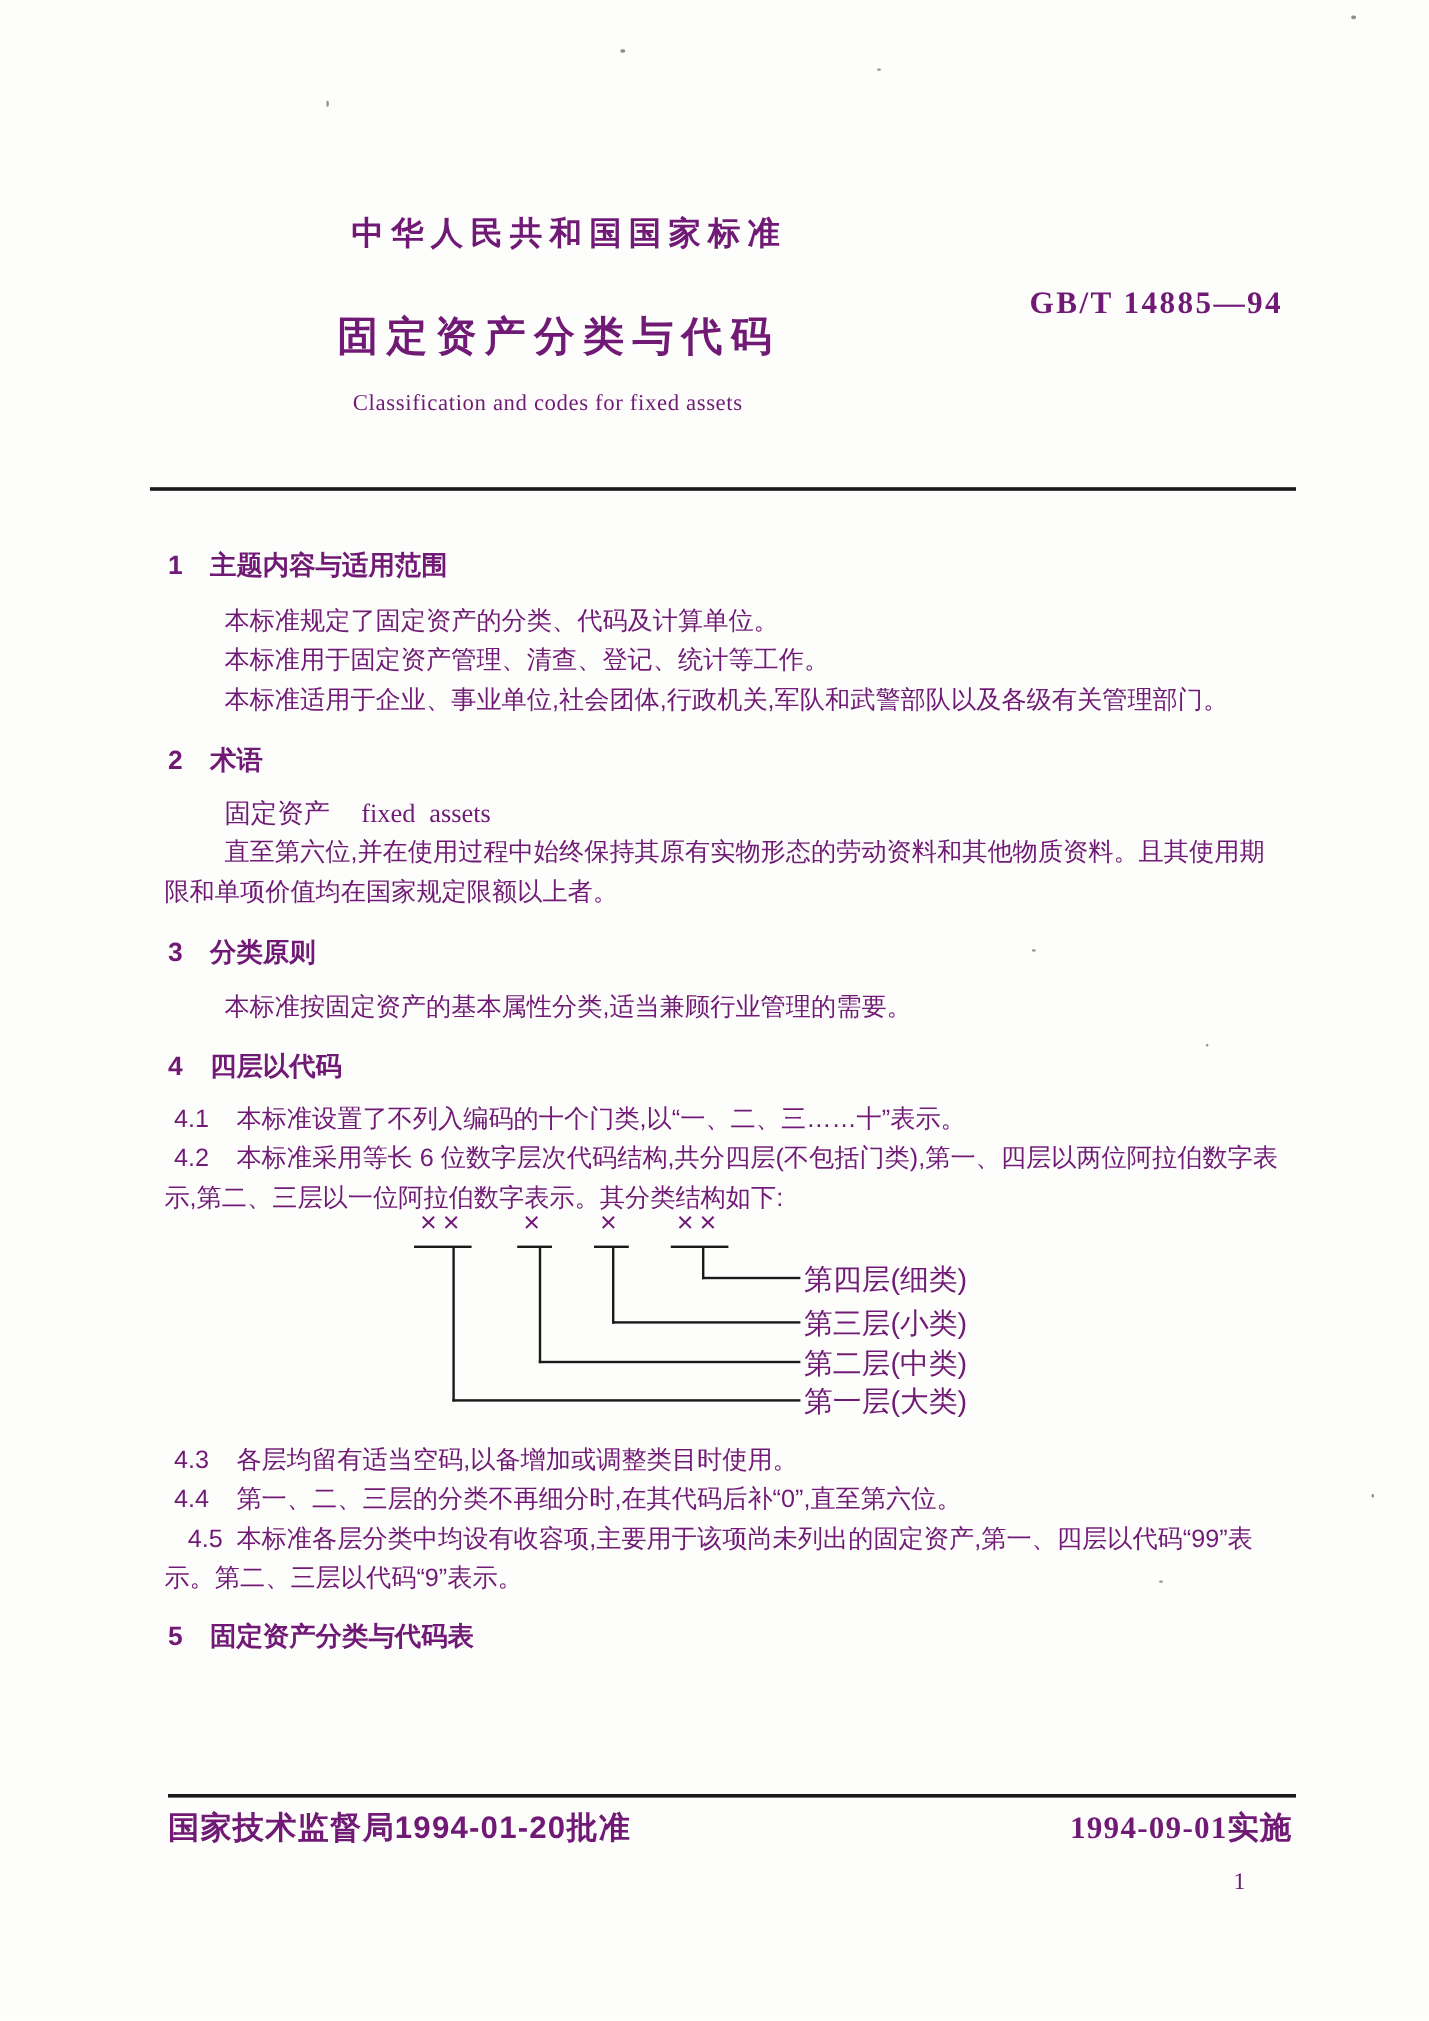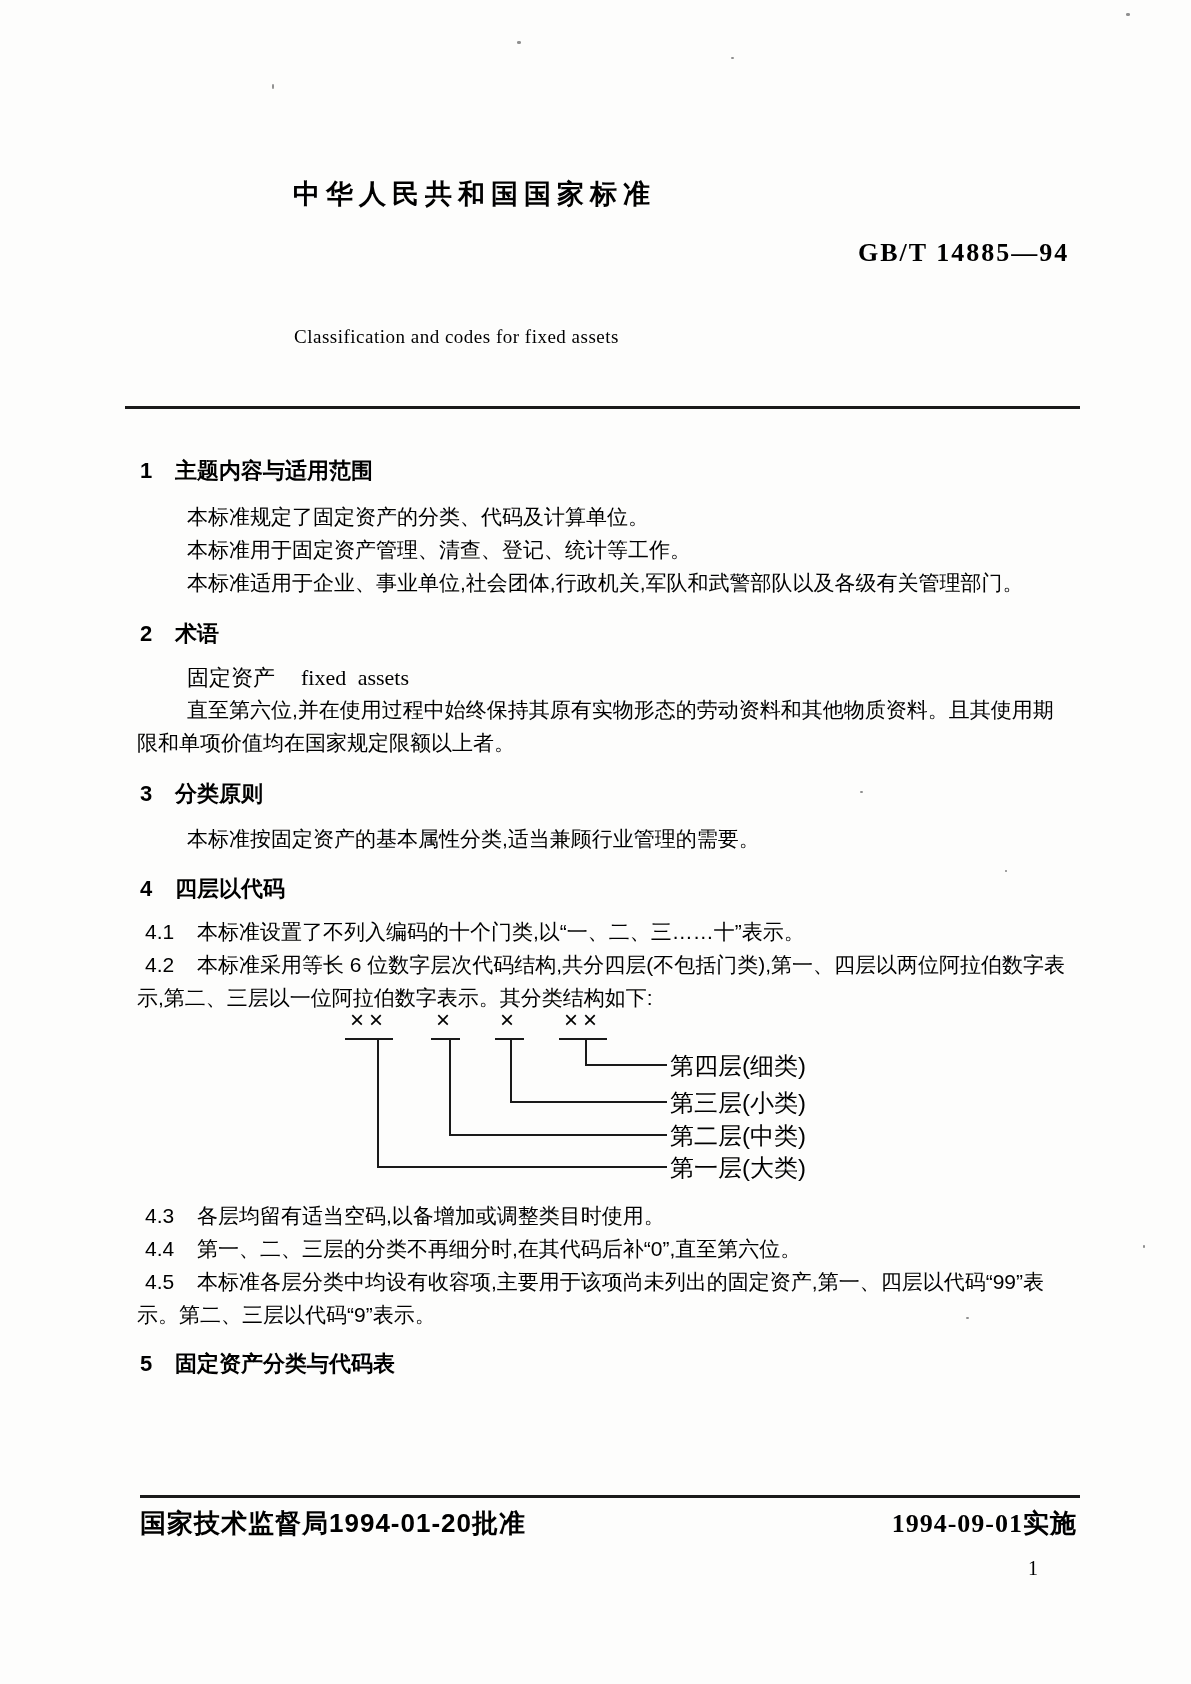--- a/index.html
+++ b/index.html
@@ -2,21 +2,21 @@
 <html><head>
 <meta charset="utf-8">
 <style>
   html,body { margin:0; padding:0; background:#ffffff; }
   .page {
     position:relative;
     width:1191px; height:1684px;
     margin:0 auto;
     background:#fdfdfc;
     overflow:hidden;
-    color:#000000;
+    color:#701a75;
     font-family:"Liberation Sans","DejaVu Sans",sans-serif;
   }
   .abs { position:absolute; white-space:nowrap; }
   .std-label { font-weight:bold; font-size:27px; letter-spacing:6px; }
   .std-code  { font-family:"Liberation Serif","DejaVu Serif",serif; font-weight:bold; font-size:26px; letter-spacing:2px; }
   .title-zh  { font-weight:bold; font-size:34px; letter-spacing:7px; }
   .title-en  { font-family:"Liberation Serif","DejaVu Serif",serif; font-weight:normal; font-size:19px; letter-spacing:0.5px; }
   .rule { position:absolute; height:3px; background:#1a1a1a; }
   .sec-head { font-size:22px; font-weight:bold; }
   .sec-num  { display:inline-block; width:35px; }
@@ -44,20 +44,21 @@
   <div class="speck" style="left:731px;top:57px;width:3px;height:2px;"></div>
   <div class="speck" style="left:1126px;top:13px;width:4px;height:3px;"></div>
   <div class="speck" style="left:272px;top:84px;width:2px;height:5px;"></div>
   <div class="speck" style="left:860px;top:791px;width:3px;height:2px;"></div>
   <div class="speck" style="left:1005px;top:870px;width:2px;height:2px;"></div>
   <div class="speck" style="left:1143px;top:1245px;width:2px;height:3px;"></div>
   <div class="speck" style="left:966px;top:1317px;width:3px;height:2px;"></div>
 
   <div class="abs std-label" style="left:293px;top:176px;">中华人民共和国国家标准</div>
   <div class="abs std-code" style="left:858px;top:238px;">GB/T 14885—94</div>
+  <div class="abs title-zh" style="left:281px;top:258px;">固定资产分类与代码</div>
   <div class="abs title-en" style="left:294px;top:326px;">Classification and codes for fixed assets</div>
   <div class="rule" style="left:125px;top:406px;width:955px;"></div>
 
   <div class="abs sec-head" style="left:140px;top:456px;">
     <span class="sec-num">1</span><span>主题内容与适用范围</span>
   </div>
   <div class="abs body" style="left:187px;top:503px;">本标准规定了固定资产的分类、代码及计算单位。</div>
   <div class="abs body" style="left:187px;top:536px;">本标准用于固定资产管理、清查、登记、统计等工作。</div>
   <div class="abs body" style="left:187px;top:569px;">本标准适用于企业、事业单位,社会团体,行政机关,军队和武警部队以及各级有关管理部门。</div>
 
@@ -100,21 +101,21 @@
   <div class="abs diag-label" style="left:670px;top:1087px;">第三层(小类)</div>
   <div class="abs diag-label" style="left:670px;top:1120px;">第二层(中类)</div>
   <div class="abs diag-label" style="left:670px;top:1152px;">第一层(大类)</div>
 
   <div class="abs body" style="left:145px;top:1202px;">
     <span class="item-num">4.3</span><span>各层均留有适当空码,以备增加或调整类目时使用。</span>
   </div>
   <div class="abs body" style="left:145px;top:1235px;">
     <span class="item-num">4.4</span><span>第一、二、三层的分类不再细分时,在其代码后补“0”,直至第六位。</span>
   </div>
-  <div class="abs body" style="left:145px;top:1268px;">
+  <div class="abs body" style="left:145px;top:1268px;text-align:center;">
     <span class="item-num">4.5</span><span>本标准各层分类中均设有收容项,主要用于该项尚未列出的固定资产,第一、四层以代码“99”表</span>
   </div>
   <div class="abs body" style="left:137px;top:1301px;">示。第二、三层以代码“9”表示。</div>
 
   <div class="abs sec-head" style="left:140px;top:1349px;">
     <span class="sec-num">5</span><span>固定资产分类与代码表</span>
   </div>
 
   <div class="rule" style="left:140px;top:1495px;width:940px;"></div>
   <div class="abs footer-text" style="left:140px;top:1506px;">国家技术监督局1994-01-20批准</div>

